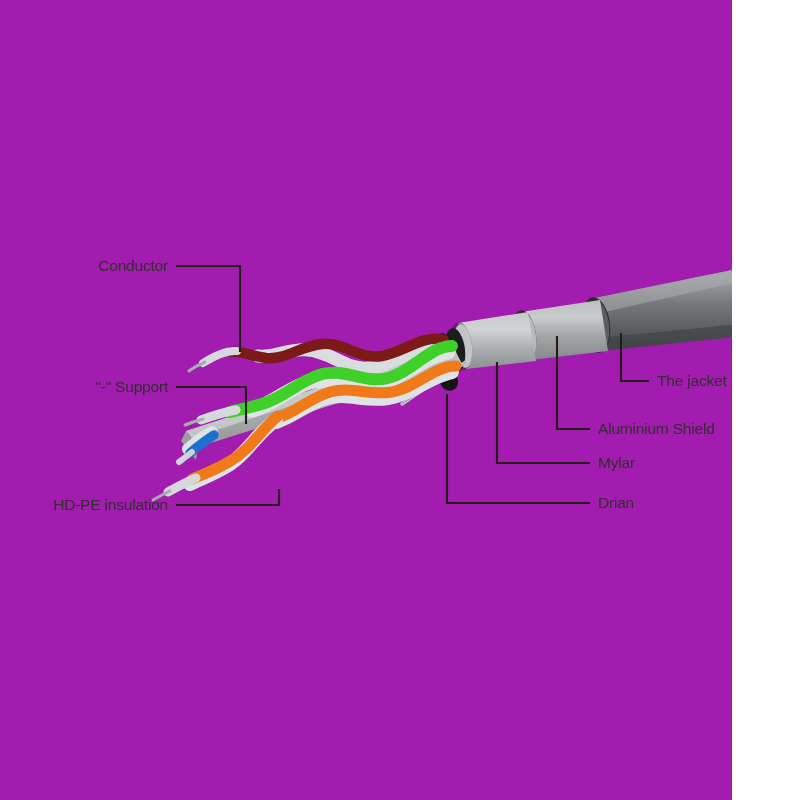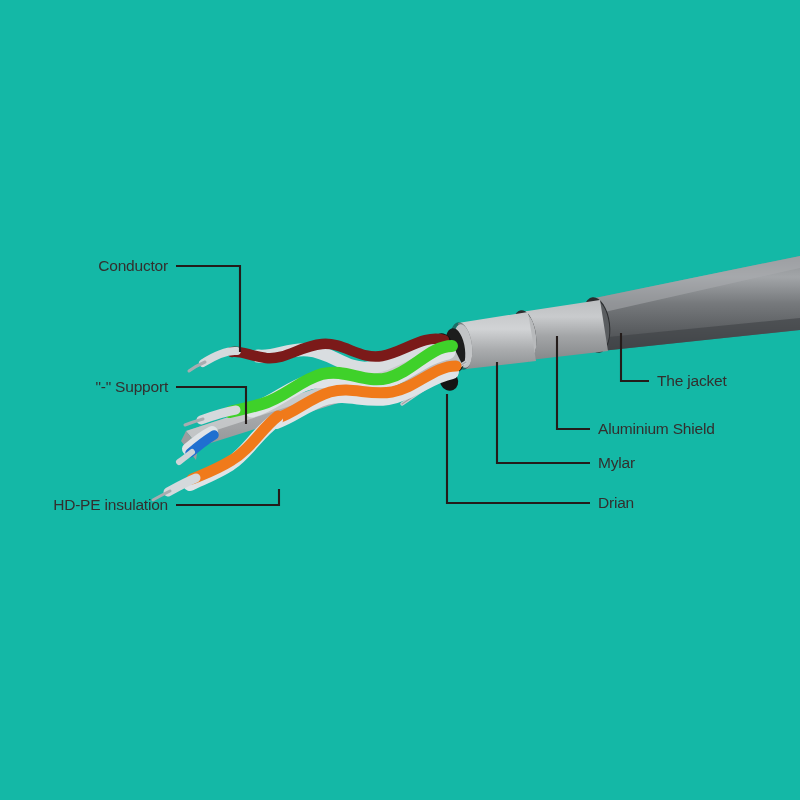--- a/index.html
+++ b/index.html
@@ -3,23 +3,23 @@
 <meta charset="utf-8">
 <title>Cable Diagram</title>
 <style>
   html, body {
     margin: 0;
     padding: 0;
     background: #ffffff;
   }
   #stage {
     position: relative;
-    width: 800px;
+    width: 732px;
     height: 800px;
-    background: #14b8a6;
+    background: #a21caf;
     overflow: hidden;
     font-family: "Liberation Sans", sans-serif;
   }
   #diagram-svg {
     position: absolute;
     left: 0;
     top: 0;
     width: 800px;
     height: 800px;
   }

